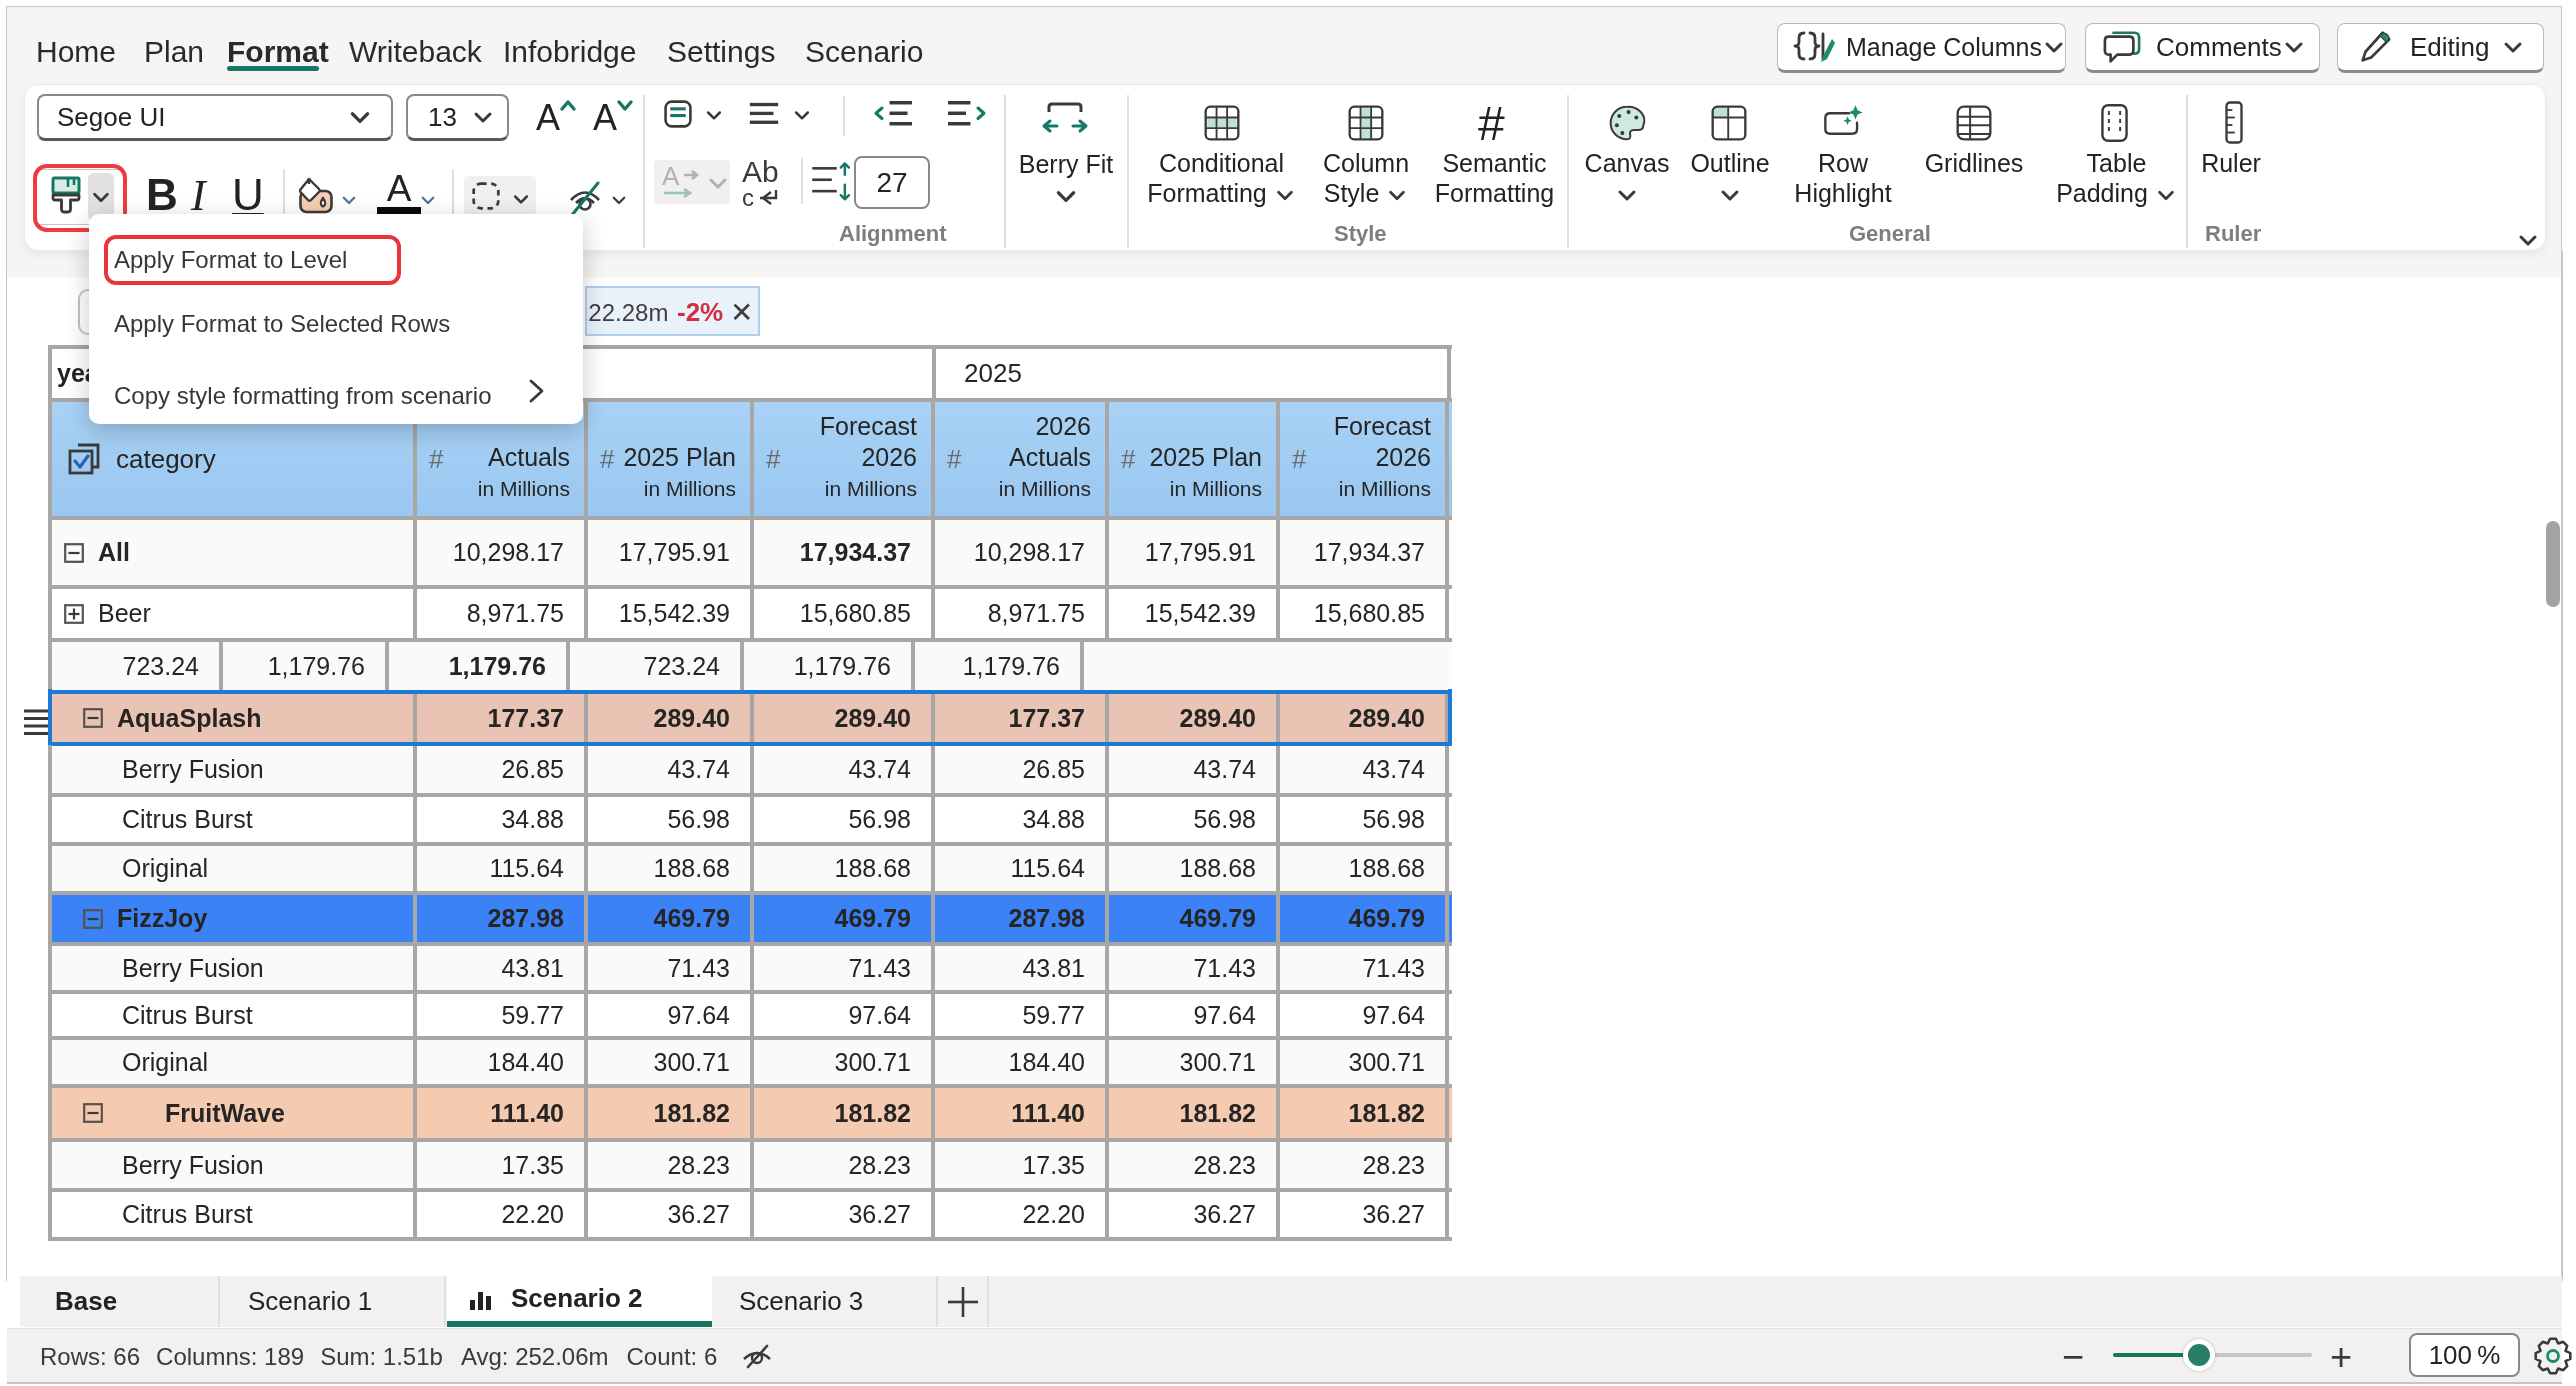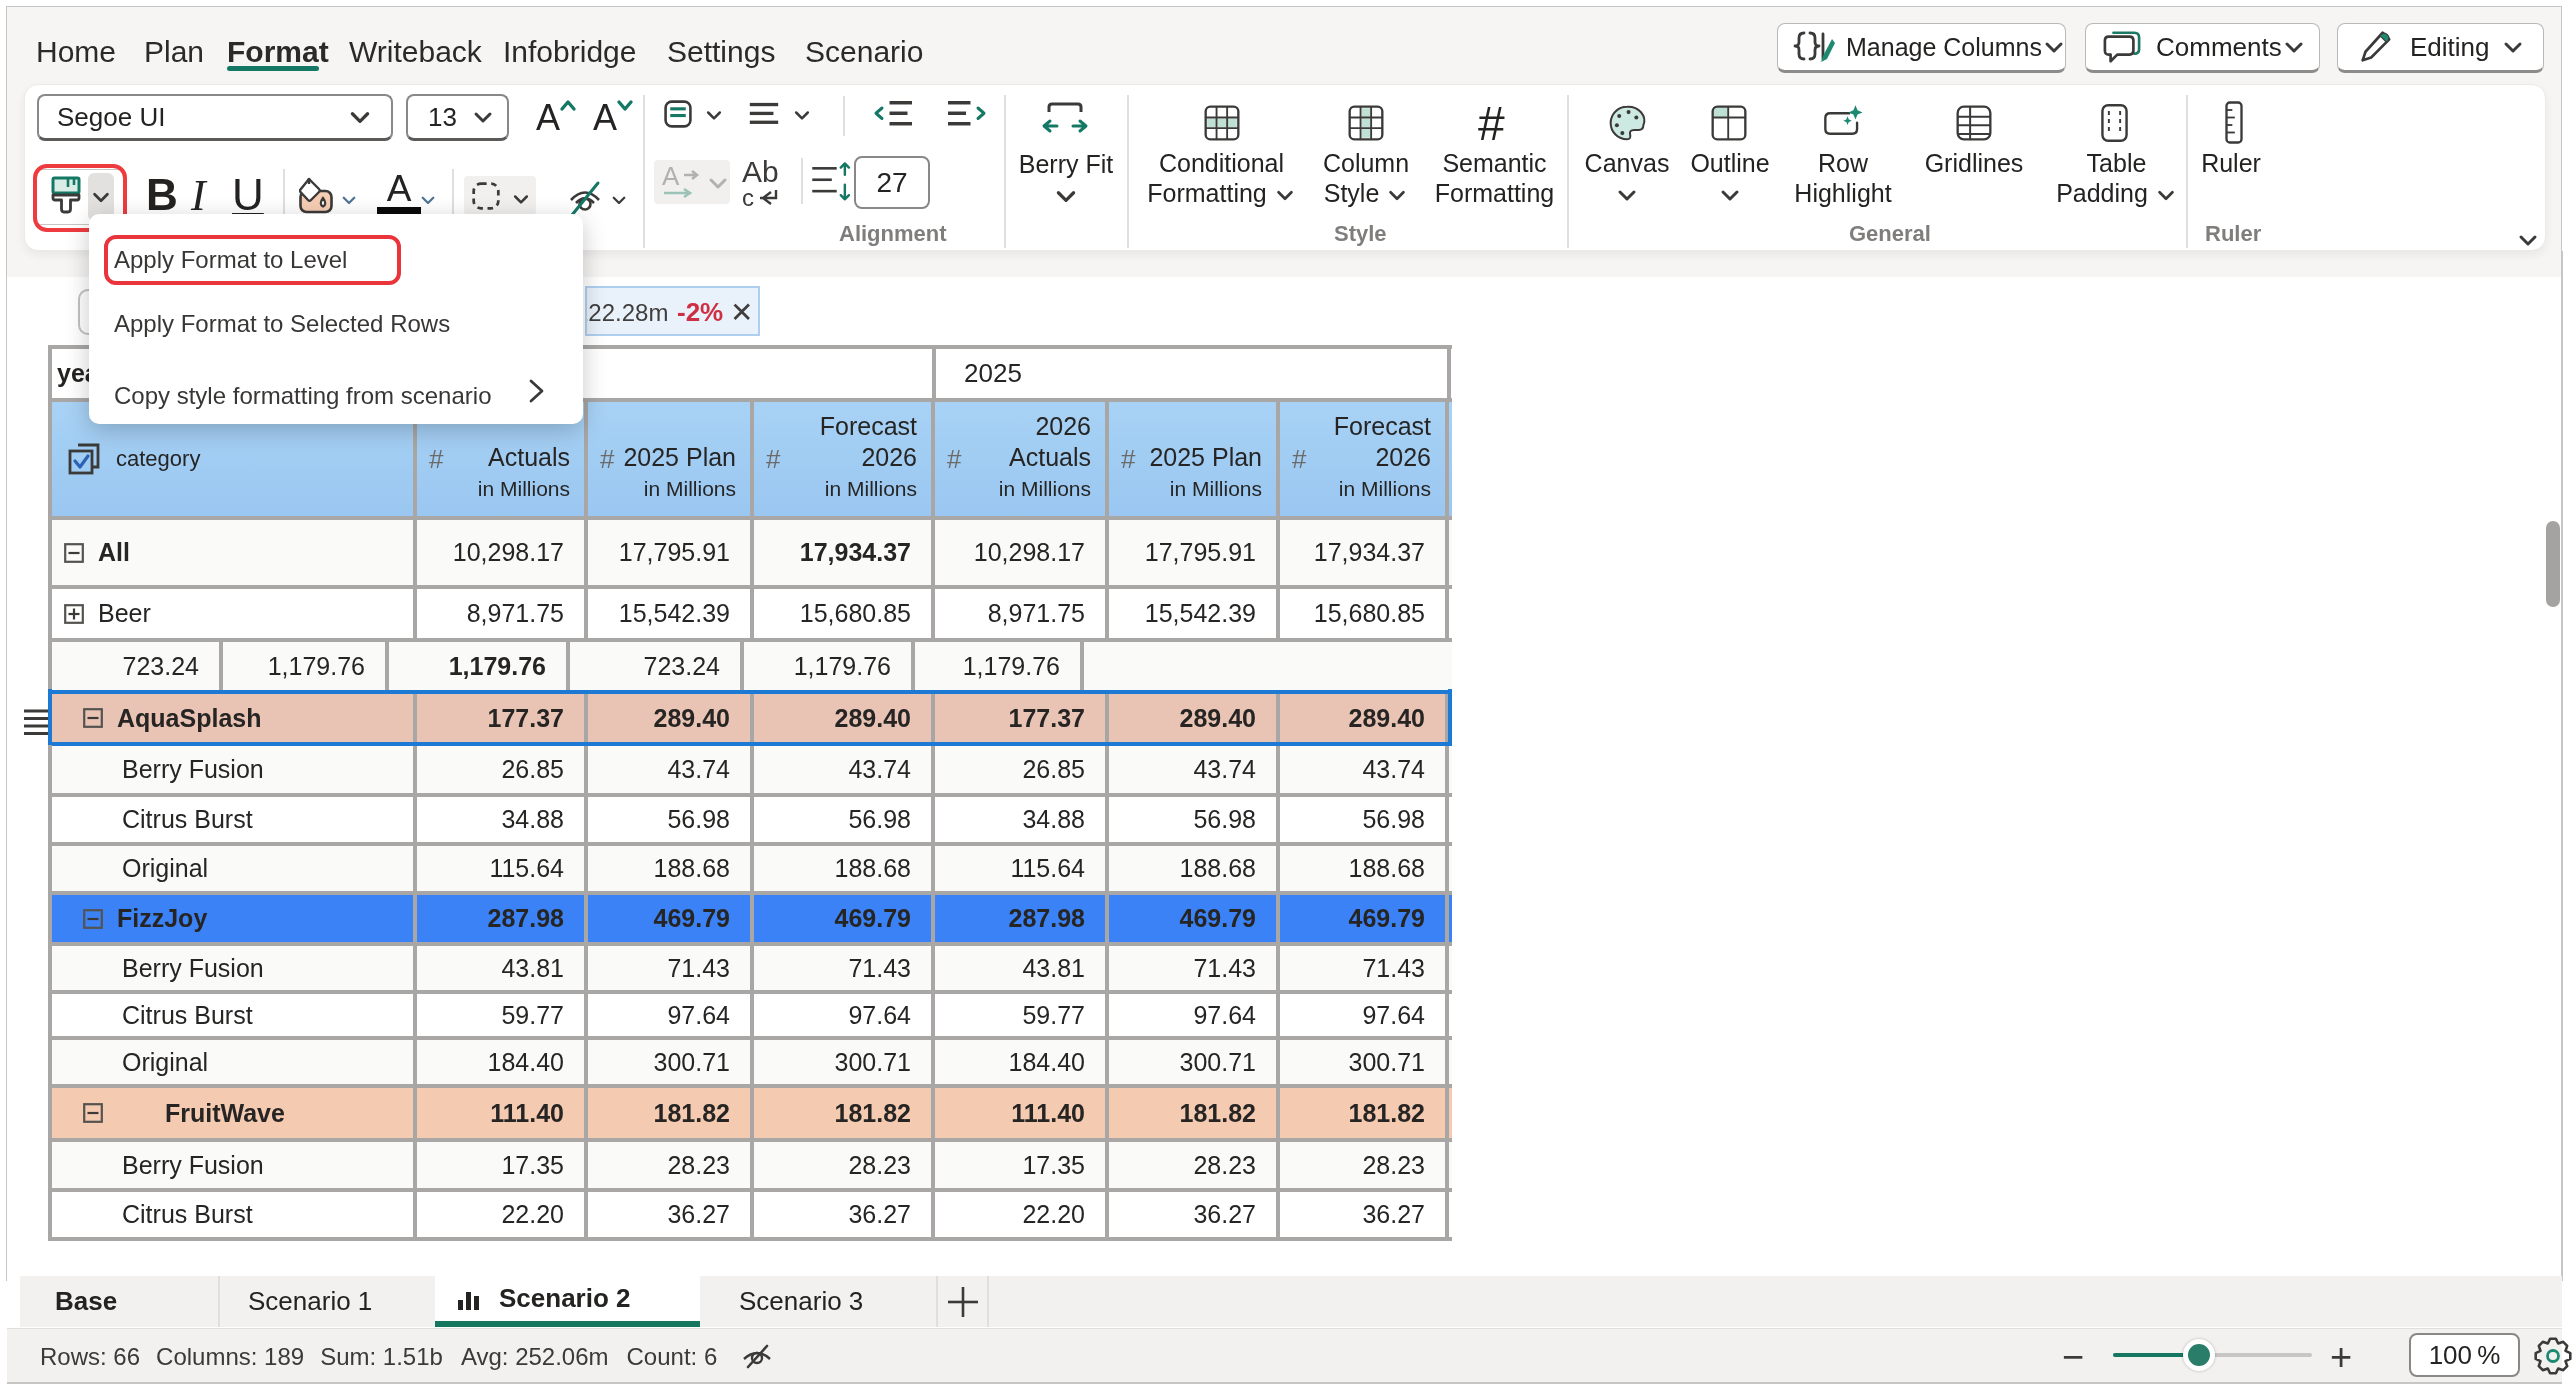--- a/index.html
+++ b/index.html
@@ -373,21 +373,21 @@
         <div class="cell" style="width:519px;"></div>
         <div class="cell lab" style="width:515px; padding-left:28px; font-size:26px;">2025</div>
       </div>
       <div class="trow" style="height:118px; background:linear-gradient(#a8d2f5,#9ac7f1);">
         <div class="cell lab" style="width:365px; padding-left:12px;">
           <svg width="40" height="44" viewBox="0 0 40 44" style="flex:none;">
  <path d="M14 8 h20 v22 h-6" fill="none" stroke="#3b3a39" stroke-width="2.8"></path>
  <rect x="6" y="14" width="22" height="22" fill="none" stroke="#3b3a39" stroke-width="2.8"></rect>
  <path d="M11 24 l5 6 8 -11" fill="none" stroke="#2b62b5" stroke-width="3.2" stroke-linecap="round" stroke-linejoin="round"></path>
 </svg>
-          <span style="margin-left:12px; font-size:22px;">category</span>
+          <span style="margin-left:12px; font-size:26px;">category</span>
         </div>
         <div class="cell" style="width:171px; padding:0; position:relative; align-items:flex-end;">
       <span style="position:absolute; left:12px; top:50%; transform:translateY(-50%); color:#6c6a68; font-size:26px;">#</span>
       <div style="text-align:right; padding-right:14px; padding-bottom:12px; width:100%;">
             <div style="font-size:25px; line-height:31px;">Actuals</div>
             <div style="font-size:21px; line-height:31px;">in Millions</div>
           </div>
         </div>
         <div class="cell" style="width:166px; padding:0; position:relative; align-items:flex-end;">
       <span style="position:absolute; left:12px; top:50%; transform:translateY(-50%); color:#6c6a68; font-size:26px;">#</span>
@@ -619,21 +619,21 @@
 <div class="abs" style="left:114px; top:382px; font-size:24px; color:#383736; z-index:12; white-space:nowrap;">Copy style formatting from scenario</div>
 <div class="abs" style="left:523px; top:376px; z-index:12;">
       <svg width="26" height="30" viewBox="0 0 26 30">
         <path d="M8 5 L19 15 L8 25" fill="none" stroke="#3b3a39" stroke-width="2.8" stroke-linecap="round" stroke-linejoin="round"></path>
       </svg>
     </div>
 <div class="abs" style="left:20px; top:1276px; width:2542px; height:51px; background:#f2f1f0;"></div>
 <div class="abs" style="left:7px; top:1328px; width:2555px; height:56px; background:#f2f1f0; border-top:1px solid #e1dfdd; border-bottom:2px solid #c8c6c4;"></div>
 <div class="tab abs" style="left:20px; width:200px; padding-left:35px; font-weight:bold; border-right:2px solid #e1dfdd;">Base</div>
 <div class="tab abs" style="left:222px; width:224px; padding-left:26px; border-right:2px solid #e1dfdd;">Scenario 1</div>
-<div class="tab abs" style="left:435px; width:265px; padding-left:20px; background:#fff; border-bottom:6px solid #15775f; font-weight:bold;">
+<div class="tab abs" style="left:447px; width:265px; padding-left:20px; background:#fff; border-bottom:6px solid #15775f; font-weight:bold;">
       <svg width="30" height="30" viewBox="0 0 30 30" style="flex:none;">
  <rect x="3" y="16" width="5" height="10" fill="#242322"></rect>
  <rect x="11" y="8" width="5" height="18" fill="#242322"></rect>
  <rect x="19" y="12" width="5" height="14" fill="#242322"></rect>
 </svg>
       <span style="margin-left:14px;">Scenario 2</span>
     </div>
 <div class="tab abs" style="left:712px; width:226px; padding-left:27px; border-right:2px solid #e1dfdd;">Scenario 3</div>
 <div class="tab abs" style="left:938px; width:51px; justify-content:center; border-right:2px solid #e1dfdd;">
       <svg width="34" height="34" viewBox="0 0 34 34">

